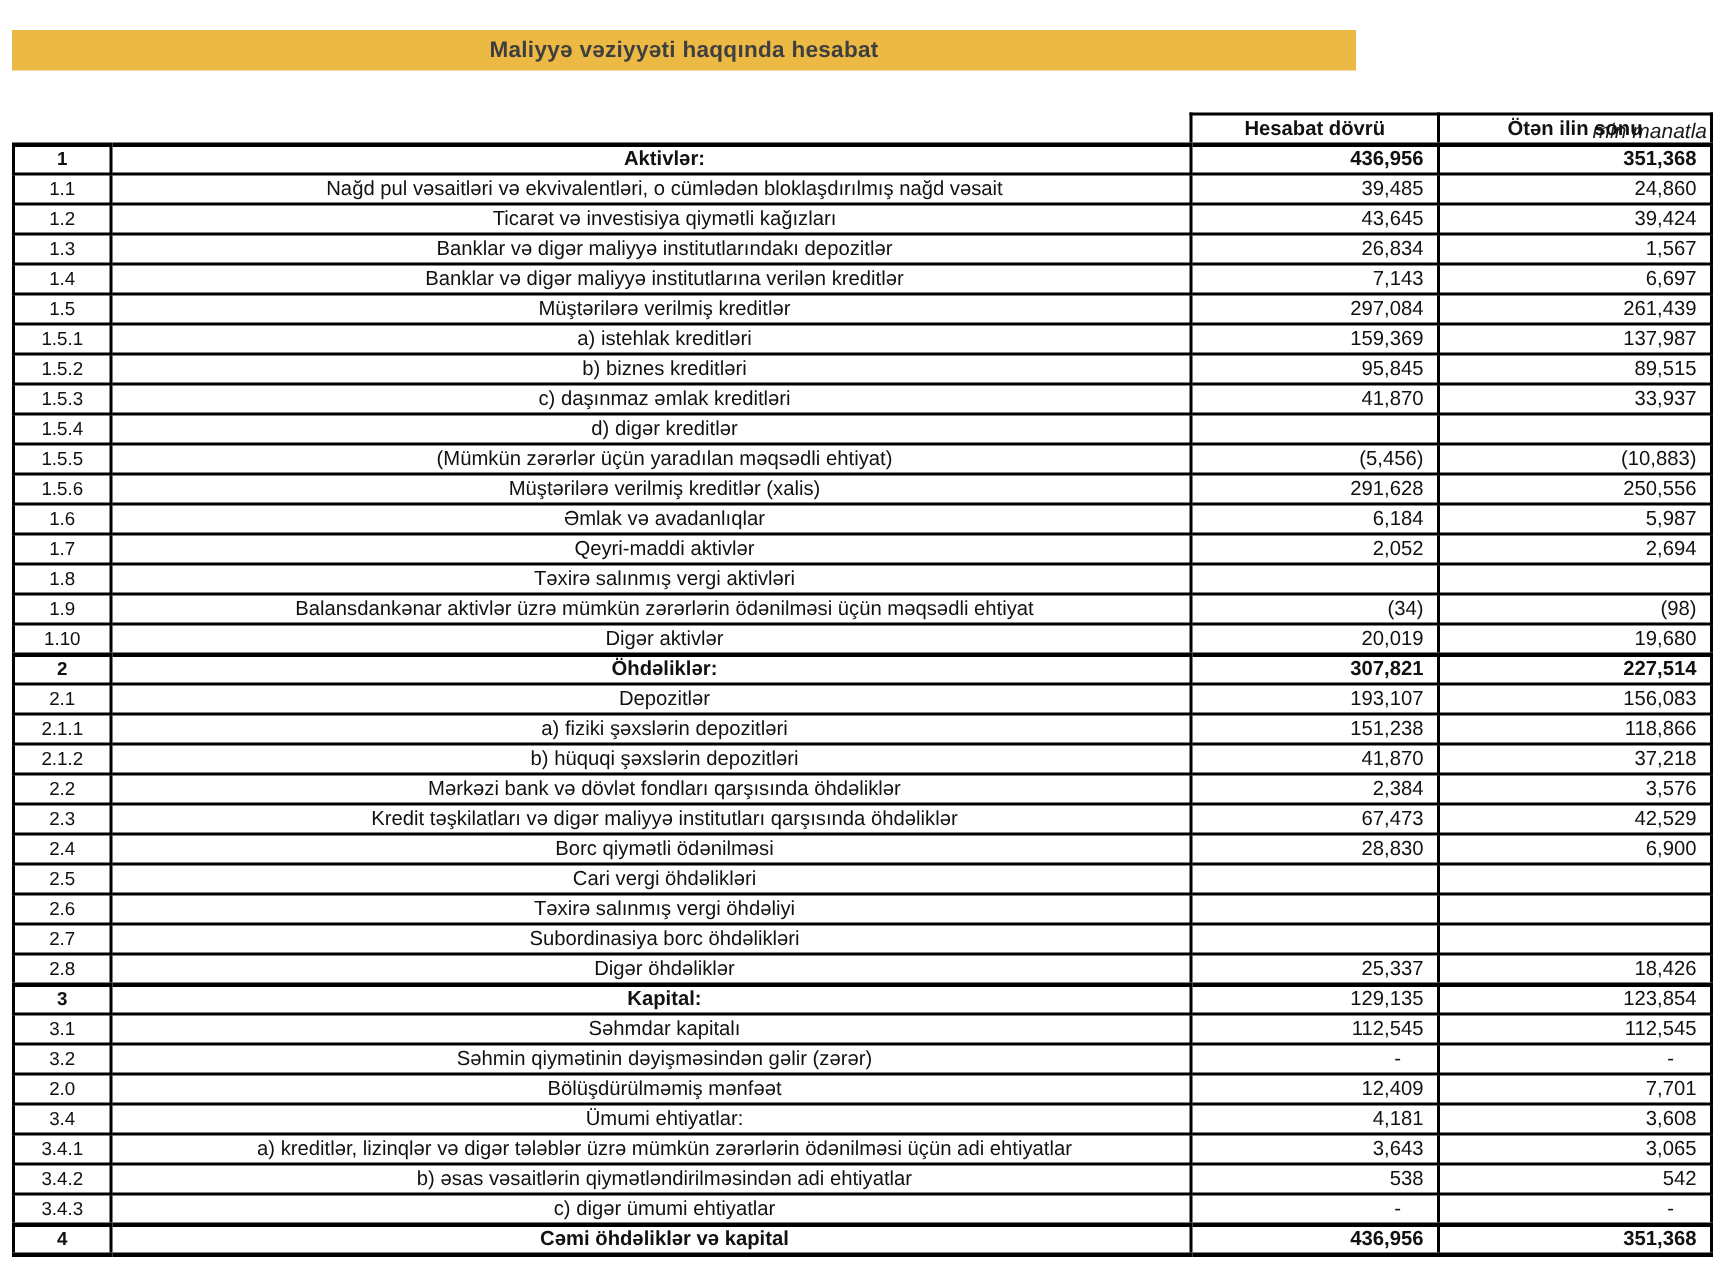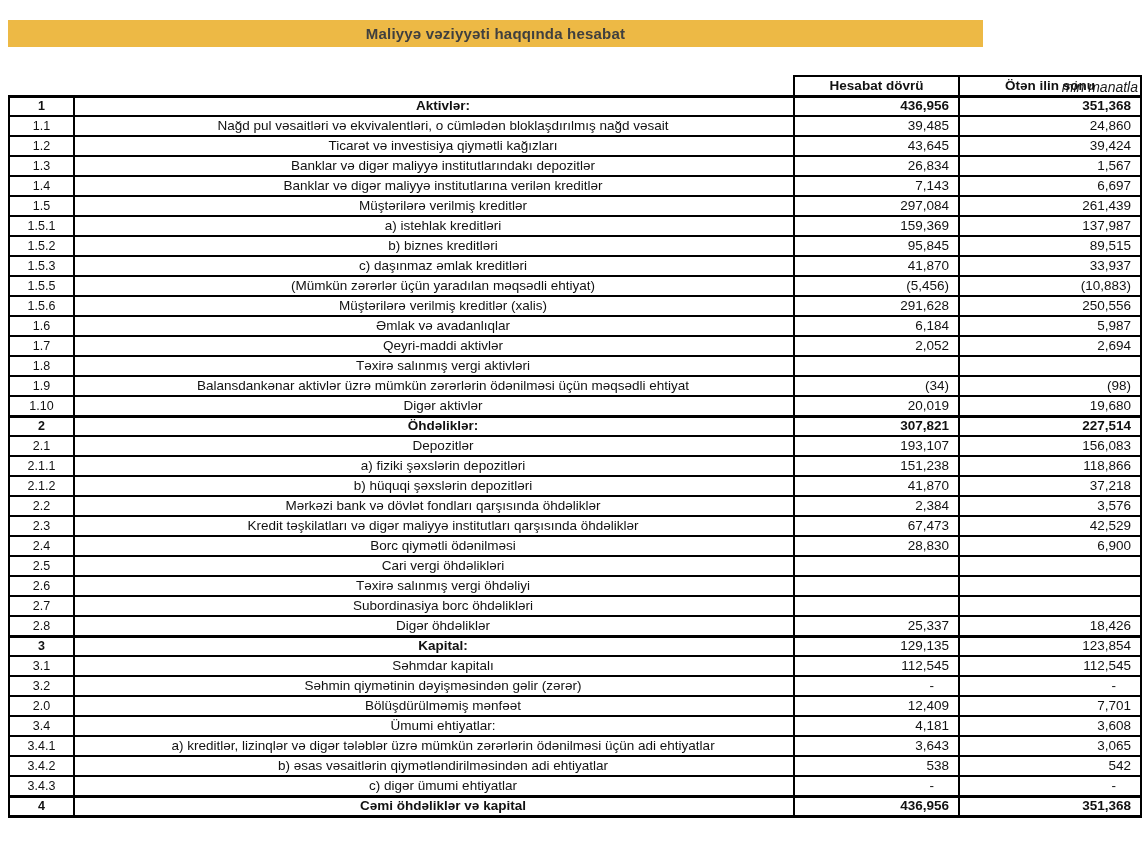--- a/index.html
+++ b/index.html
@@ -8,21 +8,21 @@
     position: relative;
     width: 1147px;
     height: 841px;
     background: #ffffff;
     font-family: "Liberation Sans", sans-serif;
     color: #111111;
   }
   .title-bar {
     position: absolute;
     left: 8px; top: 20px;
-    width: 975px; height: 27px;
+    width: 896px; height: 27px;
     display: flex; align-items: center; justify-content: center;
   }
   .title-bar .title-text {
     font-size: 15px;
     font-weight: bold;
     letter-spacing: 0.2px;
   }
   .unit-note {
     position: absolute;
     top: 55px; right: 9px;
@@ -139,20 +139,26 @@
       <td class="c-val">95,845</td>
       <td class="c-val">89,515</td>
     </tr>
         <tr>
       <td class="c-num">1.5.3</td>
       <td class="c-label">c) daşınmaz əmlak kreditləri</td>
       <td class="c-val">41,870</td>
       <td class="c-val">33,937</td>
     </tr>
         <tr>
+      <td class="c-num">1.5.4</td>
+      <td class="c-label">d) digər kreditlər</td>
+      <td class="c-val"></td>
+      <td class="c-val"></td>
+    </tr>
+        <tr>
       <td class="c-num">1.5.5</td>
       <td class="c-label">(Mümkün zərərlər üçün yaradılan məqsədli ehtiyat)</td>
       <td class="c-val">(5,456)</td>
       <td class="c-val">(10,883)</td>
     </tr>
         <tr>
       <td class="c-num">1.5.6</td>
       <td class="c-label">Müştərilərə verilmiş kreditlər (xalis)</td>
       <td class="c-val">291,628</td>
       <td class="c-val">250,556</td>

